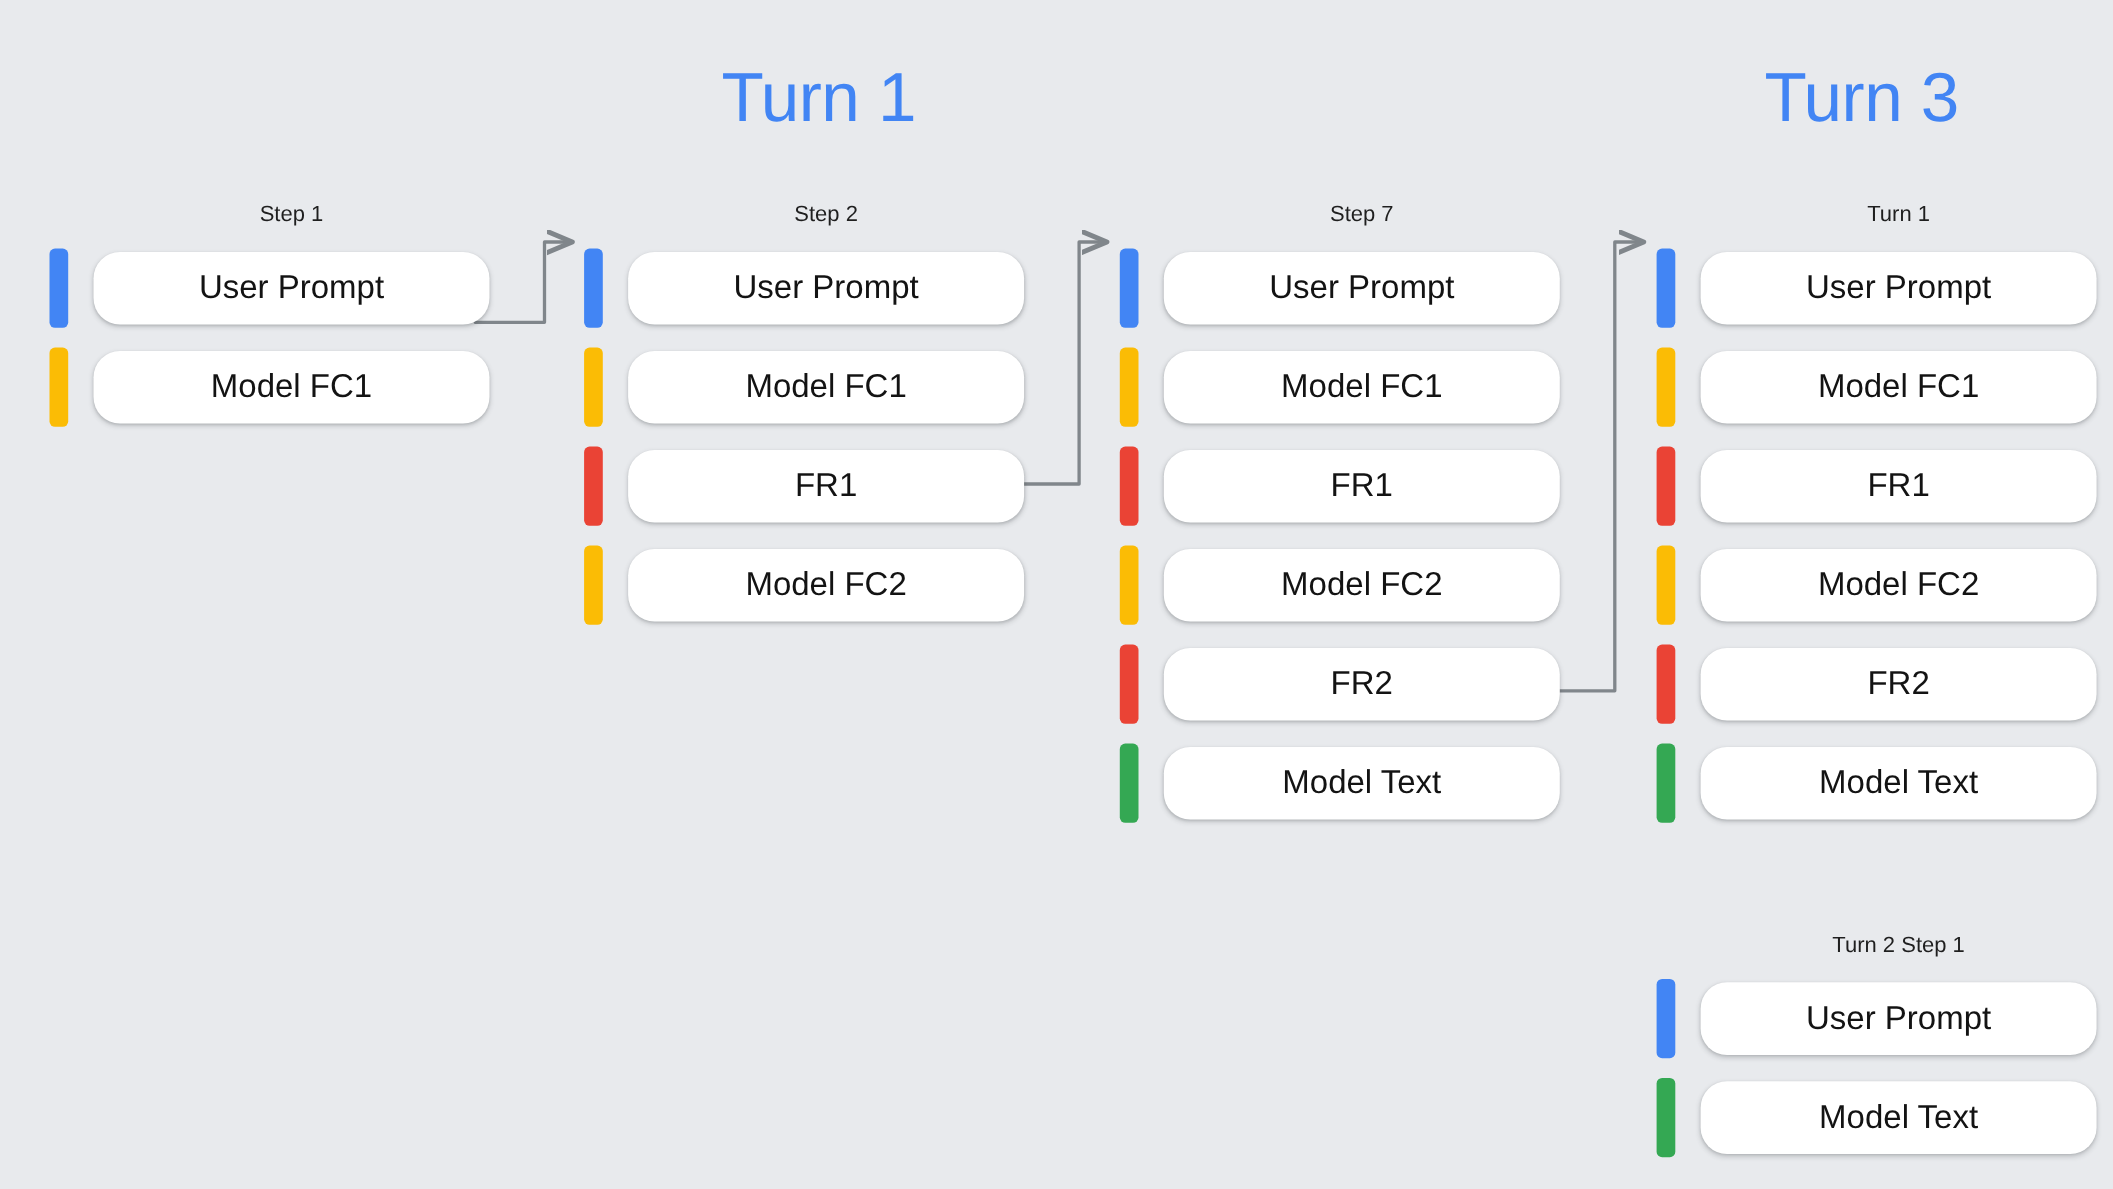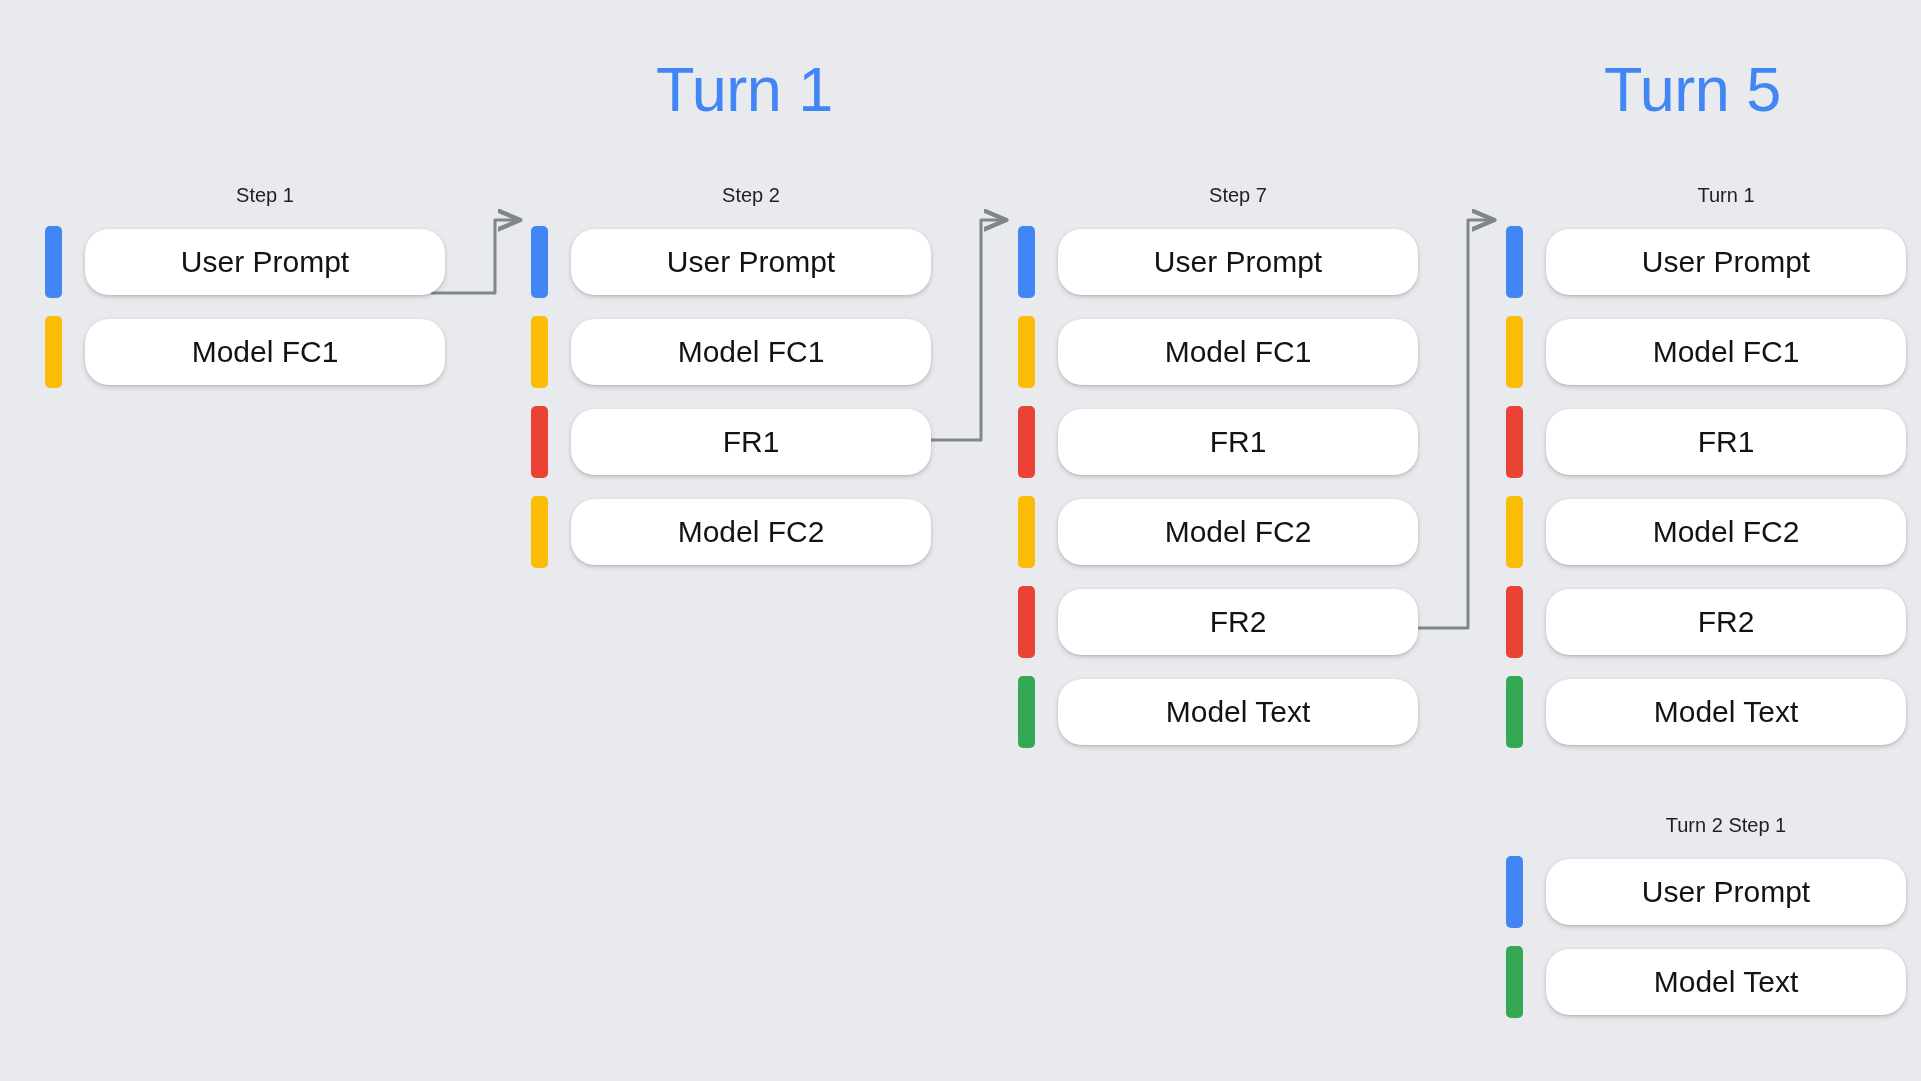--- a/index.html
+++ b/index.html
@@ -37,21 +37,21 @@
 
   
   .column {
     position: absolute;
     width: 400px;
   }
   #col-step-1 { left: 45px;   top: 185px; }
   #col-step-2 { left: 531px;  top: 185px; }
   #col-step-3 { left: 1018px; top: 185px; }
   #col-turn-1-t2 { left: 1506px; top: 185px; }
-  #col-turn-2-step-1 { left: 1506px; top: 815px; }
+  #col-turn-2-step-1 { left: 1506px; top: 849px; }
 
   .col-label {
     font-size: 20px;
     color: #1f1f1f;
     line-height: 1;
     margin: 0 0 20px 40px;
     white-space: nowrap;
     font-weight: 400;
     text-align: center;
   }
@@ -104,21 +104,21 @@
     height: 1081px;
     pointer-events: none;
   }
 </style>
 </head>
 <body>
 
 <div id="stage">
 
   <div class="turn-heading" id="turn-heading-1">Turn 1</div>
-  <div class="turn-heading" id="turn-heading-2">Turn 5</div>
+  <div class="turn-heading" id="turn-heading-2">Turn 3</div>
 
   <svg id="connectors" viewBox="0 0 1921 1081" xmlns="http://www.w3.org/2000/svg">
     <defs>
       <marker id="arrowhead" markerWidth="9" markerHeight="9" refX="7.5" refY="3.6" orient="auto" markerUnits="strokeWidth">
         <path d="M0,0.4 L7.6,3.6 L0,6.8" fill="none" stroke="#80868b" stroke-width="1.5" stroke-linecap="round" stroke-linejoin="round"></path>
       </marker>
     </defs>
 
     <path d="M 432 293 L 495 293 L 495 220 L 520 220" fill="none" stroke="#80868b" stroke-width="3" stroke-linecap="round" stroke-linejoin="round" marker-end="url(#arrowhead)"></path>
 

